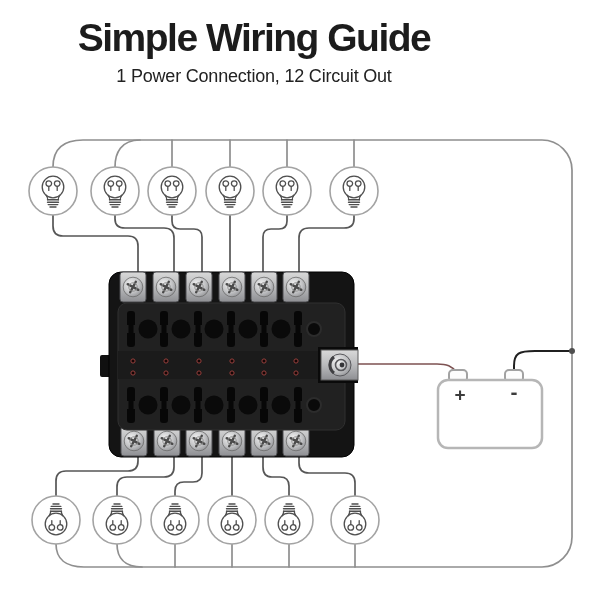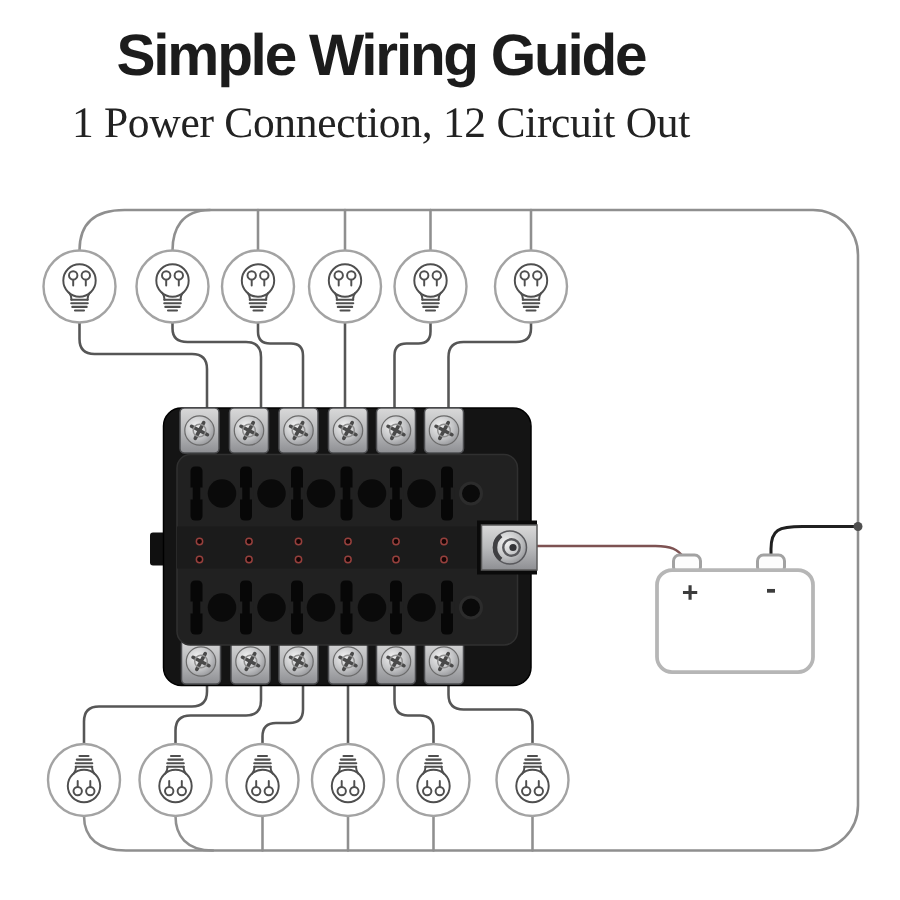--- a/index.html
+++ b/index.html
@@ -1,20 +1,20 @@
 <!DOCTYPE html>
 <html><head>
 <meta charset="utf-8">
 <style>
   html,body{margin:0;padding:0;background:#ffffff;}
   .stage{position:relative;width:600px;height:600px;background:#ffffff;overflow:hidden;
          font-family:"Liberation Sans", sans-serif;}
   .hdr{position:absolute;top:0;left:0;width:508px;text-align:center;}
   .hdr h1{margin:16px 0 0 0;font-size:39px;font-weight:700;letter-spacing:-1.5px;color:#1c1c1c;}
-  .hdr p{margin:6px 0 0 0;font-size:29px;font-weight:400;letter-spacing:-0.2px;color:#222;font-family:Liberation Serif, serif;}
+  .hdr p{margin:6px 0 0 0;font-size:18px;font-weight:400;letter-spacing:-0.2px;color:#222;}
   svg.diagram{position:absolute;left:0;top:0;width:600px;height:600px;}
 </style>
 </head>
 <body>
 
 <div class="stage">
 
   <div class="hdr">
     <h1>Simple Wiring Guide</h1>
     <p>1 Power Connection, 12 Circuit Out</p>

